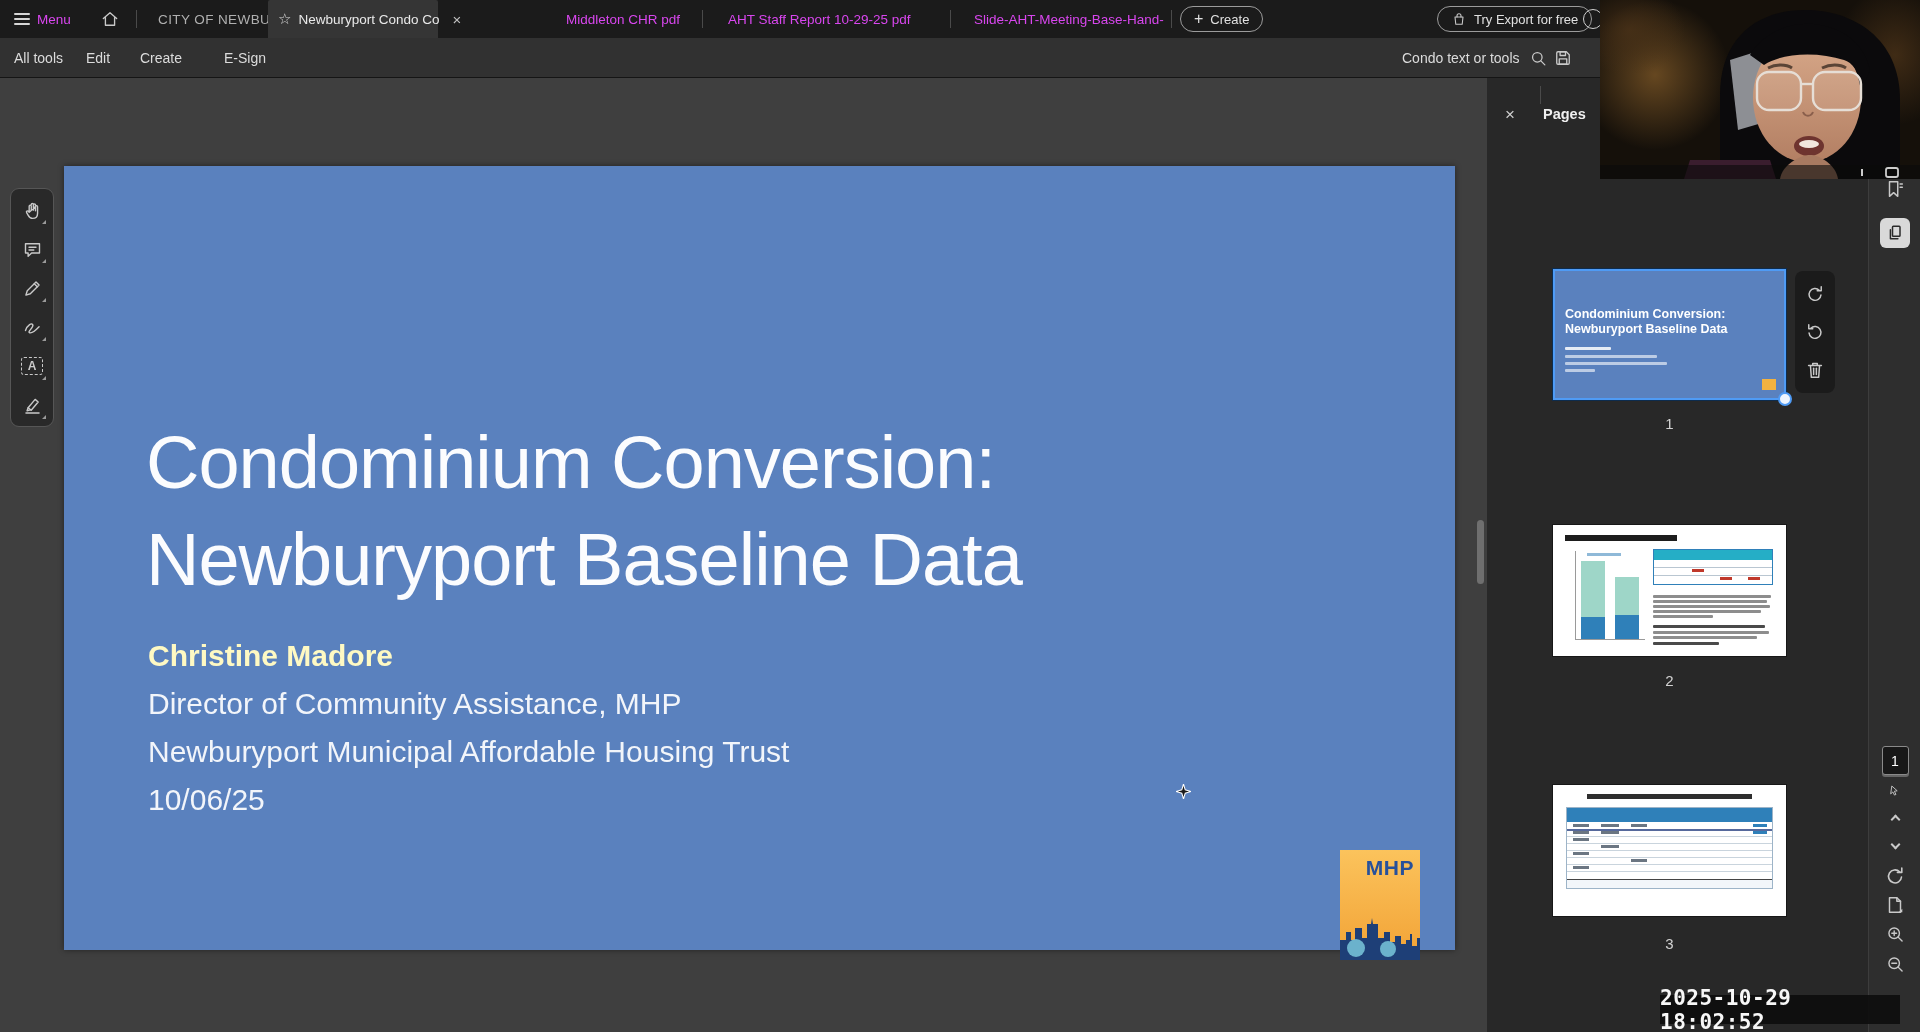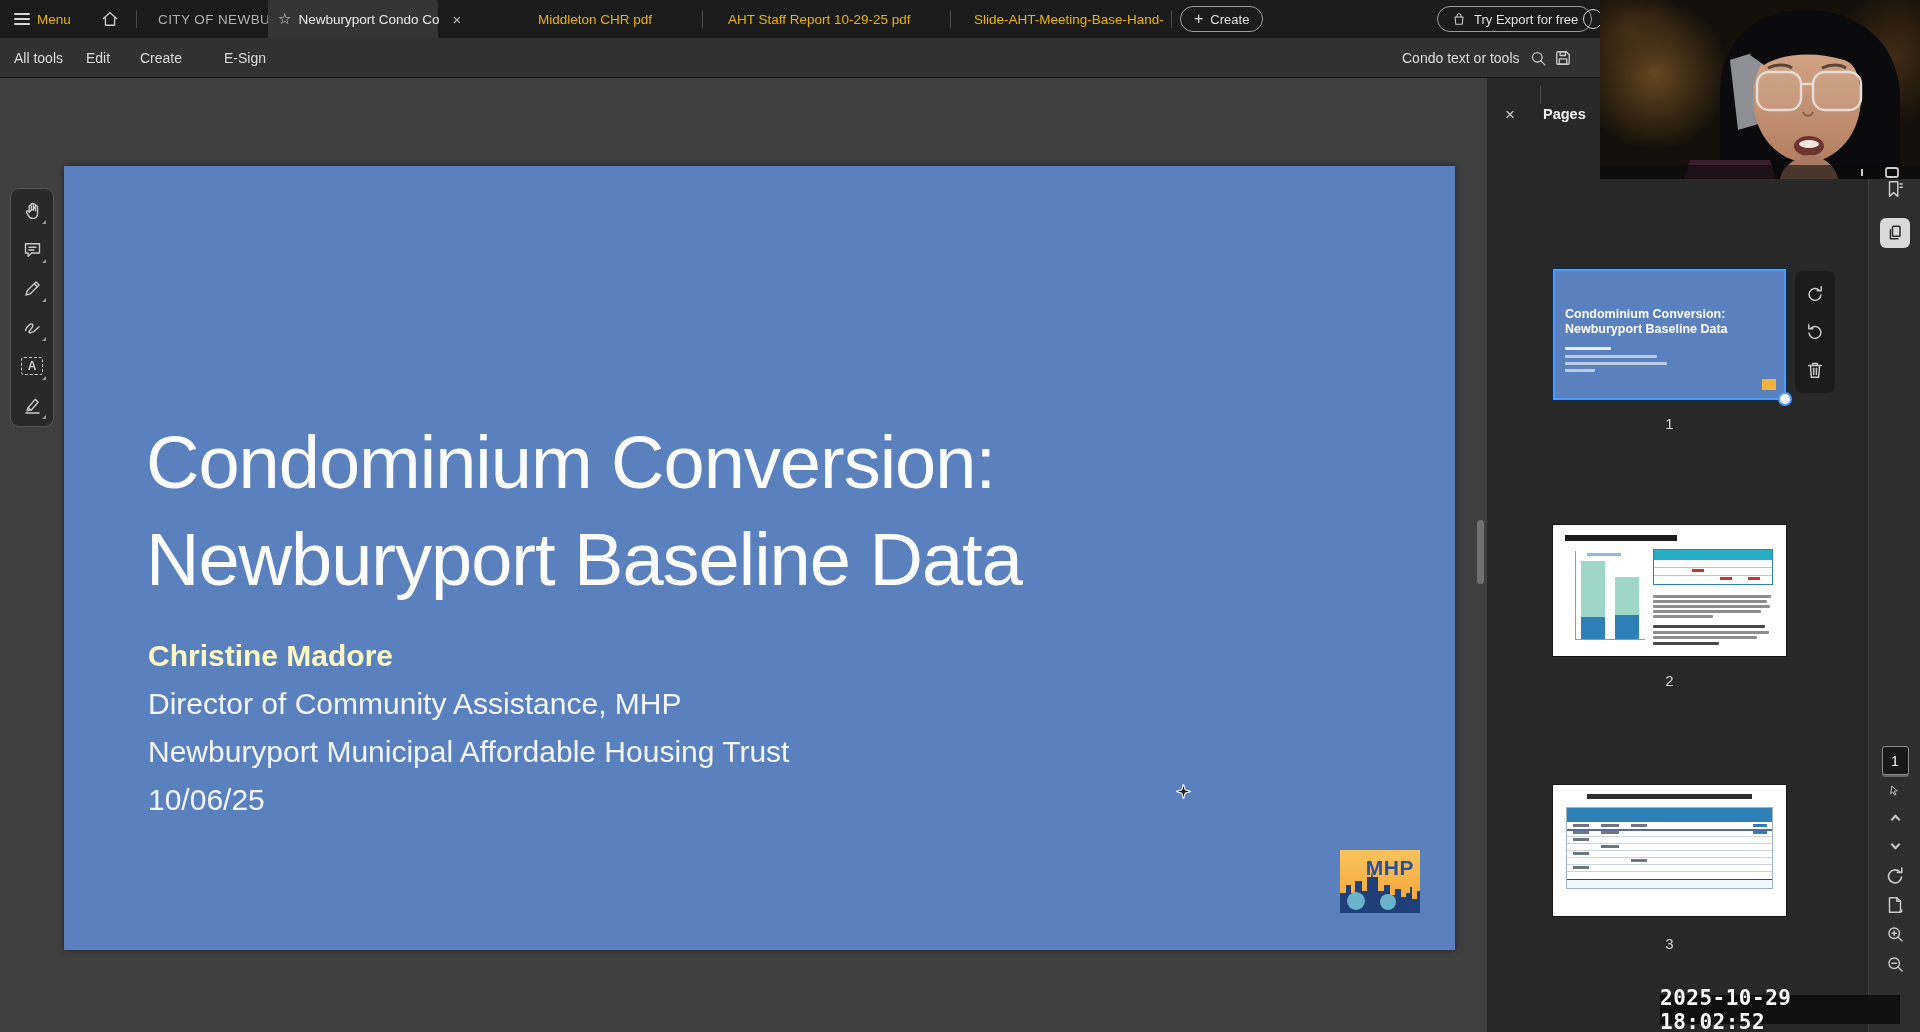--- a/index.html
+++ b/index.html
@@ -2,21 +2,21 @@
 <html><head>
 <meta charset="utf-8">
 <style>
   html,body{margin:0;padding:0;background:#000;}
   *{box-sizing:border-box;}
   .screen{position:relative;width:1920px;height:1032px;background:#3f3f3f;overflow:hidden;
           font-family:"Liberation Sans",sans-serif;-webkit-font-smoothing:antialiased;}
 
   
   .tabbar{position:absolute;left:0;top:0;width:1920px;height:38px;background:#1b1b1b;z-index:5;}
-  .tabbar .item{position:absolute;top:0;height:38px;display:flex;align-items:center;gap:7px;color:#eab308;font-size:13.5px;white-space:nowrap;cursor:default;}
+  .tabbar .item{position:absolute;top:0;height:38px;display:flex;align-items:center;gap:7px;color:#d946ef;font-size:13.5px;white-space:nowrap;cursor:default;}
   .menu-btn{left:14px;color:#e2e2e2;}
   .burger{display:inline-flex;flex-direction:column;gap:3px;}
   .burger i{display:block;width:16px;height:2px;background:#d6d6d6;border-radius:1px;}
   .home-btn{left:100px;}
   .vdiv{position:absolute;top:10px;width:1px;height:18px;background:#4a4a4a;}
   .tab{padding:0 10px;}
   .tab.plain{color:#b0b0b0;letter-spacing:.4px;}
   .tab.active{background:#353535;color:#e9e9e9;border-radius:2px 2px 0 0;}
   .tab .star{color:#d8d8d8;font-size:15px;font-family:"DejaVu Sans",sans-serif;}
   .tab .x{color:#c2c2c2;font-size:15px;margin-left:6px;}
@@ -36,21 +36,21 @@
   .toolbtn::after{content:"";position:absolute;right:3px;bottom:3px;border-left:4px solid transparent;border-bottom:4px solid #9a9a9a;}
   .addtext{width:22px;height:18px;border:1.5px dashed #c9c9c9;border-radius:3px;color:#c9c9c9;font-size:12px;font-weight:bold;display:flex;align-items:center;justify-content:center;}
 
   
   .workspace{position:absolute;left:0;top:78px;width:1920px;height:954px;}
   .canvas{position:absolute;left:0;top:0;width:1487px;height:954px;background:#3f3f3f;}
   .slide{position:absolute;left:64px;top:88px;width:1391px;height:784px;background:#5a81be;box-shadow:0 0 6px rgba(0,0,0,.45);}
   .slide-title{position:absolute;left:82px;top:248px;color:#fbfcfe;font-size:74px;line-height:97px;letter-spacing:-1px;font-weight:400;}
   .slide-sub{position:absolute;left:84px;top:466px;color:#f2f5fa;font-size:30px;line-height:48px;font-weight:400;}
   .slide-sub .bold{font-weight:bold;color:#fef9c3;}
-  .mhp-logo{position:absolute;left:1276px;top:684px;width:80px;height:63px;background:linear-gradient(#fbc35c,#f2a235);overflow:hidden;}
+  .mhp-logo{position:absolute;left:1276px;top:684px;width:80px;height:110px;background:linear-gradient(#fbc35c,#f2a235);overflow:hidden;}
   .mhp-logo .mhp-txt{position:absolute;right:6px;top:6px;color:#27519b;font-weight:bold;font-size:21px;letter-spacing:.5px;}
   .cursor{position:absolute;left:1176px;top:706px;z-index:2;}
 
   .vscroll{position:absolute;left:1477px;top:442px;width:7px;height:64px;background:#6f6f6f;border-radius:4px;}
 
   
   .pages-panel{position:absolute;left:1487px;top:0;width:381px;height:954px;background:#282828;}
   .panel-head{position:absolute;left:0;top:24px;width:100%;height:30px;color:#e8e8e8;}
   .panel-x{position:absolute;left:18px;top:3px;color:#cfcfcf;font-size:17px;}
   .panel-title{position:absolute;left:56px;top:4px;font-size:14.5px;font-weight:bold;color:#f0f0f0;}
@@ -134,21 +134,21 @@
     <div class="item tab plain" style="left:148px">
       <span>CITY OF NEWBURYPORT</span>
     </div>
 
     <div class="item tab active" style="left:268px;width:170px">
       <span class="star">☆</span>
       <span>Newburyport Condo Co</span>
       <span class="x">×</span>
     </div>
 
-    <div class="item tab" style="left:528px">
+    <div class="item tab" style="left:556px">
       <span>Middleton CHR pdf</span>
     </div>
     <span class="vdiv" style="left:702px"></span>
 
     <div class="item tab" style="left:718px">
       <span>AHT Staff Report 10-29-25 pdf</span>
     </div>
     <span class="vdiv" style="left:950px"></span>
 
     <div class="item tab" style="left:964px">

